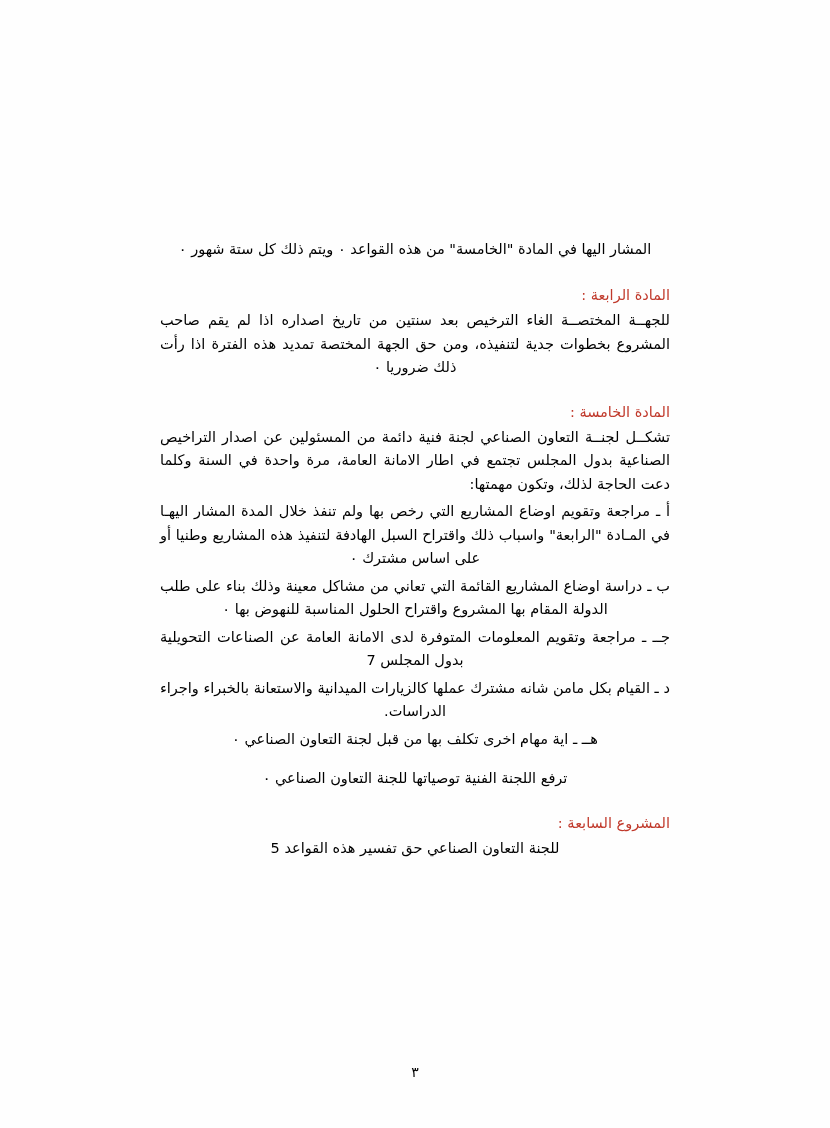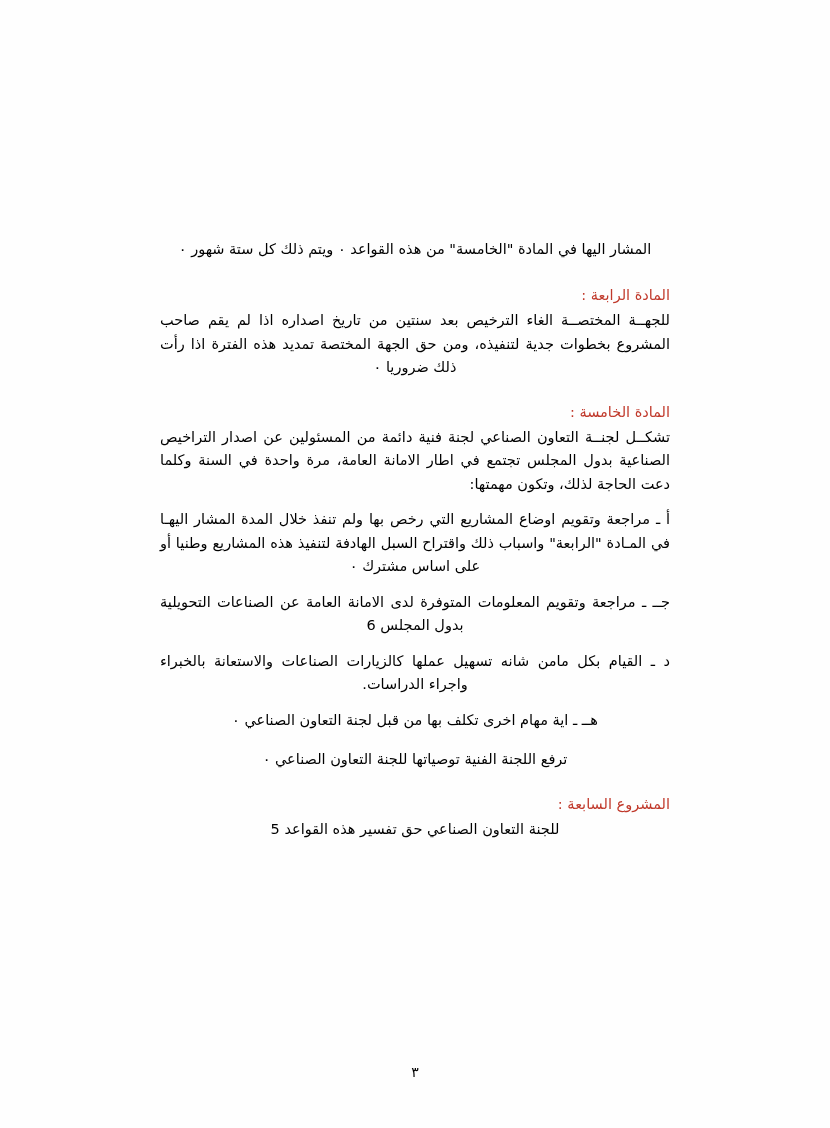--- a/index.html
+++ b/index.html
@@ -50,21 +50,21 @@
   }
   .heading.first {
     margin-top: 16px;
   }
   .block {
     margin-bottom: 4px;
   }
   .list-item {
     font-size: 14.5px;
     line-height: 1.62;
-    margin: 12px 0 1px 0;
+    margin: 4px 0 1px 0;
     text-align: justify;
     text-align-last: center;
     display: block;
   }
   .spacer-sm { height: 6px; }
   .spacer-md { height: 12px; }
   .page-number {
     position: absolute;
     bottom: 48px;
     left: 0;
@@ -91,22 +91,23 @@
       <h2 class="heading first">المادة الرابعة :</h2>
       <p class="para center-last">للجهــة المختصــة الغاء الترخيص بعد سنتين من تاريخ اصداره اذا لم يقم صاحب المشروع بخطوات جدية لتنفيذه، ومن حق الجهة المختصة تمديد هذه الفترة اذا رأت ذلك ضروريا ٠</p>
     </div>
 
     <div class="spacer-sm"></div>
 
     <div class="block">
       <h2 class="heading">المادة الخامسة :</h2>
       <p class="para flush">تشكــل لجنــة التعاون الصناعي لجنة فنية دائمة من المسئولين عن اصدار التراخيص الصناعية بدول المجلس تجتمع في اطار الامانة العامة، مرة واحدة في السنة وكلما دعت الحاجة لذلك، وتكون مهمتها:</p>
       <p class="list-item">أ   ـ مراجعة وتقويم اوضاع المشاريع التي رخص بها ولم تنفذ خلال المدة المشار اليهـا في المـادة "الرابعة" واسباب ذلك واقتراح السبل الهادفة لتنفيذ هذه المشاريع وطنيا أو على اساس مشترك ٠</p>
-      <p class="list-item">جــ ـ مراجعة وتقويم المعلومات المتوفرة لدى الامانة العامة عن الصناعات التحويلية بدول المجلس 6</p>
-      <p class="list-item">د  ـ القيام بكل مامن شانه تسهيل عملها كالزيارات الصناعات والاستعانة بالخبراء واجراء الدراسات.</p>
+      <p class="list-item">ب ـ دراسة اوضاع المشاريع القائمة التي تعاني من مشاكل معينة وذلك بناء على طلب الدولة المقام بها المشروع واقتراح الحلول المناسبة للنهوض بها ٠</p>
+      <p class="list-item">جــ ـ مراجعة وتقويم المعلومات المتوفرة لدى الامانة العامة عن الصناعات التحويلية بدول المجلس 7</p>
+      <p class="list-item">د  ـ القيام بكل مامن شانه مشترك عملها كالزيارات الميدانية والاستعانة بالخبراء واجراء الدراسات.</p>
       <p class="list-item">هــ ـ اية مهام اخرى تكلف بها من قبل لجنة التعاون الصناعي ٠</p>
     </div>
 
     <div class="spacer-md"></div>
 
     <div class="block">
       <p class="para center-last">ترفع اللجنة الفنية توصياتها للجنة التعاون الصناعي ٠</p>
     </div>
 
     <div class="spacer-sm"></div>

